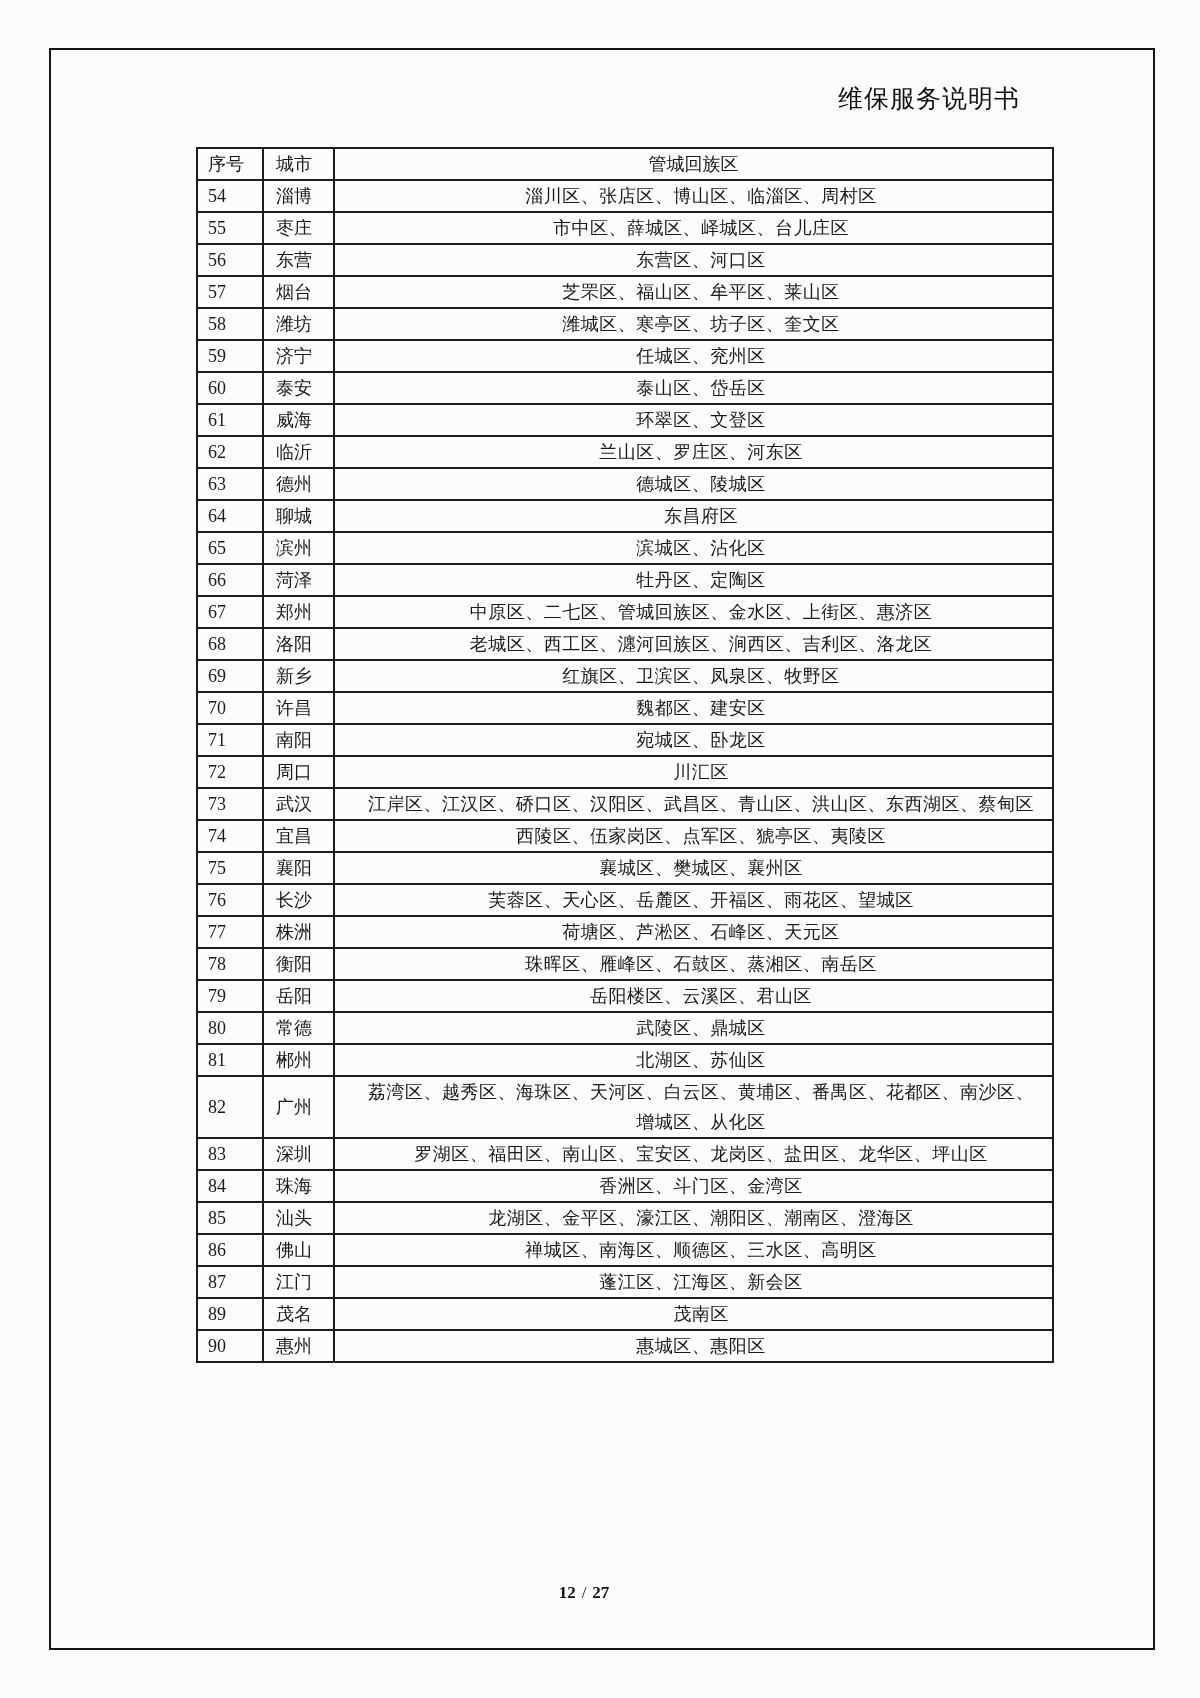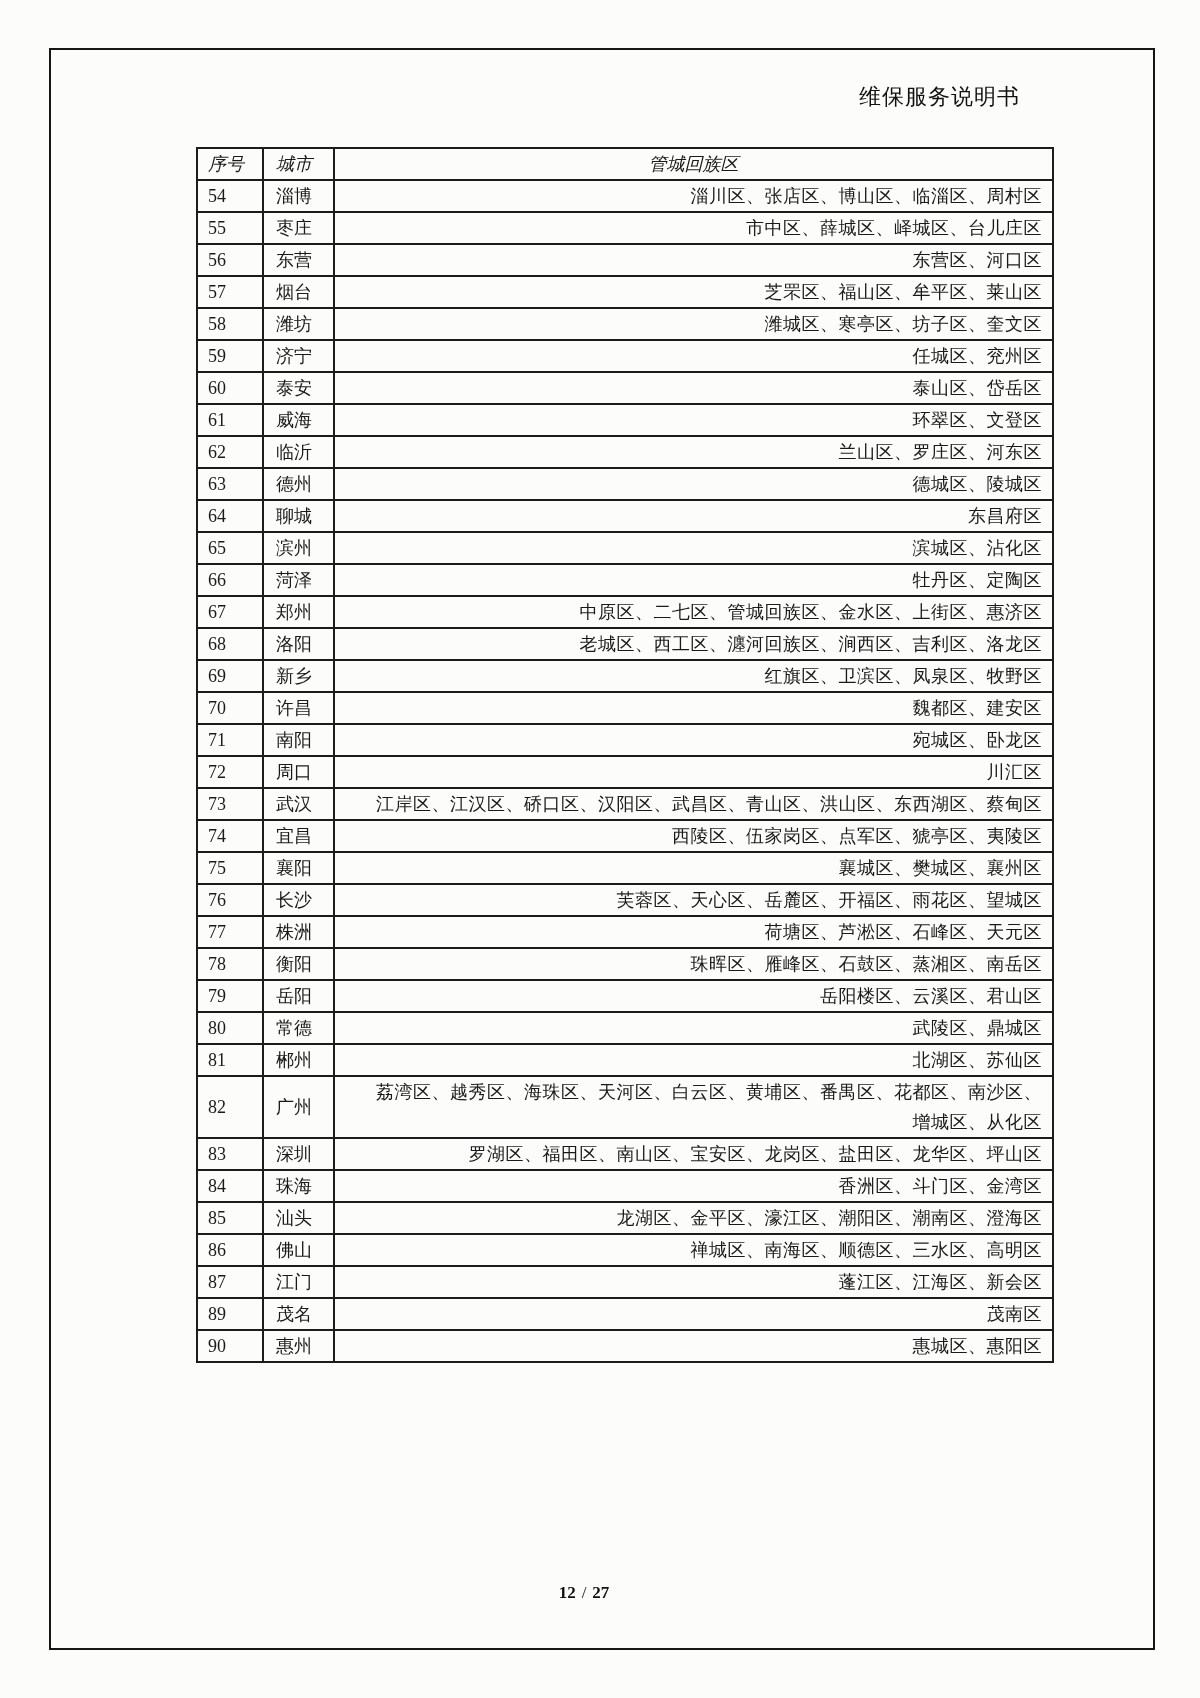--- a/index.html
+++ b/index.html
@@ -11,47 +11,47 @@
     position:relative;
   }
   .page-frame{
     position:absolute;left:49px;top:48px;
     width:1102px;height:1598px;
     border:2px solid #151515;
     background:transparent;
   }
   .doc-title{
     position:absolute;top:82px;right:180px;
-    font-size:22px;letter-spacing:1px;color:#111;
+    font-size:25px;letter-spacing:1px;color:#111;
   }
   table.main-table{
     position:absolute;left:196px;top:147px;
     width:856px;
     border-collapse:collapse;
     table-layout:fixed;
     font-size:18px;
   }
   .main-table th,.main-table td{
     border:2px solid #1c1c1c;
     padding:0;
     font-weight:normal;
     line-height:30px;
     vertical-align:middle;
     overflow:hidden;
   }
-  .main-table th{height:27px;font-style:italic;}
+  .main-table th{height:27px;}
   .main-table td{height:28px;}
   col.c-no{width:66px;}
   col.c-city{width:71px;}
   col.c-districts{width:719px;}
   th.h-no,td.col-no{text-align:left;padding-left:10px;}
   th.h-city,td.col-city{text-align:left;padding-left:12px;margin-top:12px;}
   th.h-districts{text-align:center;}
   td.col-districts{
-    text-align:right;
+    text-align:center;
     padding-left:25px;padding-right:10px;
     letter-spacing:0.5px;
     border-radius:9px;
   }
   .page-footer{
     position:absolute;left:0;top:1583px;width:1168px;
     text-align:center;
     font-size:17px;font-weight:bold;color:#111;
   }
   .page-footer .sep{font-weight:normal;padding:0 6px;}

